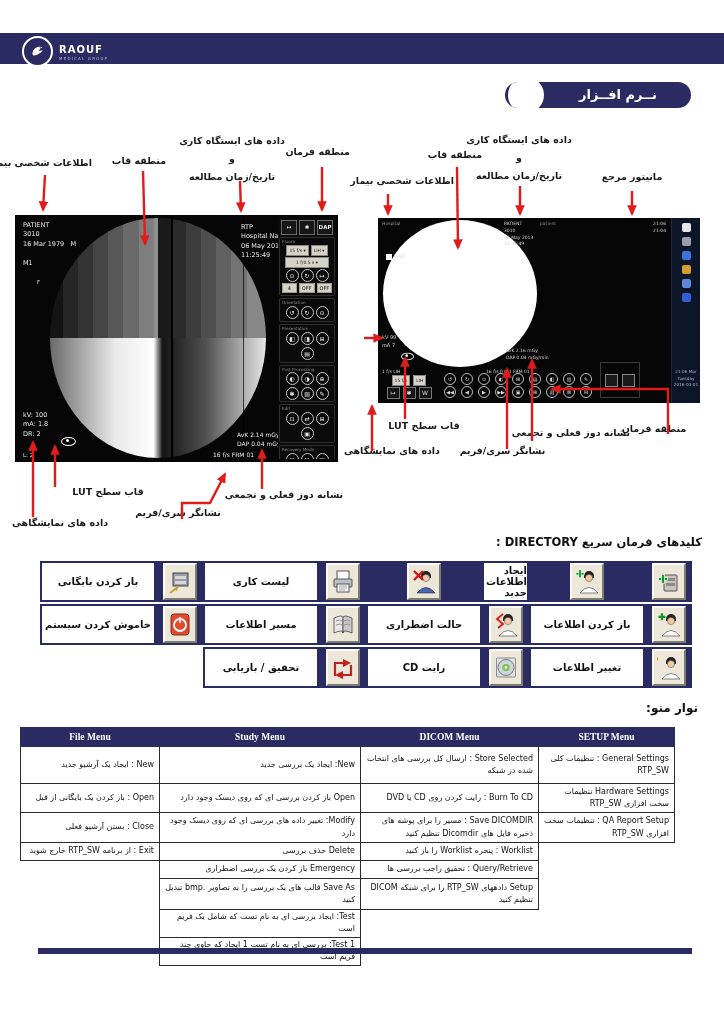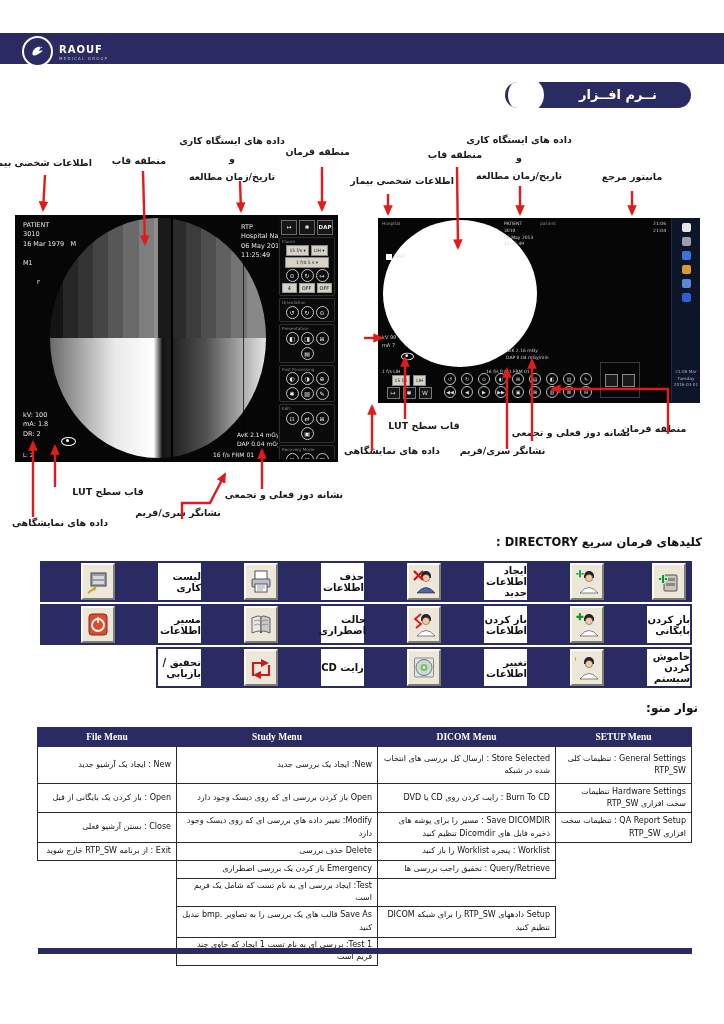--- a/index.html
+++ b/index.html
@@ -81,21 +81,21 @@
   .dir-grid{position:absolute;left:40px;top:561px;width:652px;display:grid;direction:rtl;
       grid-template-columns:47px 116px 47px 116px 47px 116px 47px 116px;grid-auto-rows:41px;row-gap:2px;}
   .dir-grid>div{box-sizing:border-box;border:2px solid #2b2b63;}
   .dlab{background:#fff;display:flex;align-items:center;justify-content:center;font-size:10px;font-weight:bold;
       color:#111;direction:rtl;}
   .dico{background:#2b2b63;display:flex;align-items:center;justify-content:center;}
   .dbtn{width:30px;height:33px;background:#ece7d9;border:2px solid;border-color:#fbfaf4 #7d7d6d #7d7d6d #fbfaf4;
       display:flex;align-items:center;justify-content:center;}
   
   .menu-heading{position:absolute;right:26px;top:701px;font-size:12px;font-weight:bold;color:#111;direction:rtl;}
-  .menu-table{position:absolute;left:37px;top:727px;width:654px;border-collapse:collapse;table-layout:fixed;}
+  .menu-table{position:absolute;left:20px;top:727px;width:654px;border-collapse:collapse;table-layout:fixed;}
   .menu-table th{background:#2b2b63;color:#fff;font-family:"Liberation Serif","DejaVu Serif",serif;
       font-size:9.5px;font-weight:bold;height:16px;border:1px solid #2b2b63;}
   .menu-table td{border:1.2px solid #2a2a2a;font-size:8px;color:#111;direction:rtl;text-align:right;
       padding:1px 5px;line-height:1.55;vertical-align:middle;}
   .menu-table td.blank{border:none;}
   .footer-line{position:absolute;left:38px;top:948px;width:654px;height:6px;background:#2b2b63;}
 </style>
 </head>
 <body>
 
@@ -398,21 +398,20 @@
     <div class="dico">
         <div class="dbtn">
       <svg width="24" height="26" viewBox="0 0 24 26">
             <path d="M9,7 a5,5 0 0 1 10,0 l0,2 h-10 z" fill="#222"></path>
             <circle cx="14" cy="9" r="3.6" fill="#f3c9a2" stroke="#444" stroke-width=".5"></circle>
             <path d="M5,24 q9,-11 18,0 z" fill="#4a66b0" stroke="#223" stroke-width=".6"></path>
             <path d="M2,2 L11,11 M11,2 L2,11" stroke="#d01515" stroke-width="2.4"></path>
           </svg>
     </div>
       </div>
-    <div class="dlab">حذف اطلاعات</div>
     <div class="dico">
         <div class="dbtn">
       <svg width="24" height="26" viewBox="0 0 24 26">
             <rect x="6" y="2" width="12" height="9" fill="#fff" stroke="#555"></rect>
             <rect x="3" y="10" width="18" height="8" rx="1" fill="#b9c0c6" stroke="#555"></rect>
             <rect x="6" y="15" width="12" height="8" fill="#fff" stroke="#555"></rect>
             <path d="M8,17 h8 M8,19 h8 M8,21 h6" stroke="#888" stroke-width=".8"></path>
           </svg>
     </div>
       </div>
@@ -549,32 +548,32 @@
         <td>Delete حذف بررسی</td>
         <td>Worklist : پنجره Worklist را باز کنید</td>
         <td class="blank"></td>
       </tr>
       <tr style="height:18px">
         <td class="blank"></td>
         <td>Emergency باز کردن یک بررسی اضطراری</td>
         <td>Query/Retrieve : تحقیق راجب بررسی ها</td>
         <td class="blank"></td>
       </tr>
-      <tr style="height:16px">
-        <td class="blank"></td>
-        <td>Test: ایجاد بررسی ای به نام تست که شامل یک فریم است</td>
-        <td class="blank"></td>
-          <td class="blank"></td>
-      </tr>
       <tr style="height:31px">
         <td class="blank"></td>
         <td>Save As قالب های یک بررسی را به تصاویر .bmp تبدیل کنید</td>
         <td>Setup دادههای RTP_SW را برای شبکه DICOM تنظیم کنید</td>
         <td class="blank"></td>
       </tr>
+      <tr style="height:16px">
+        <td class="blank"></td>
+        <td>Test: ایجاد بررسی ای به نام تست که شامل یک فریم است</td>
+        <td class="blank"></td>
+          <td class="blank"></td>
+      </tr>
       <tr style="height:17px">
         <td class="blank"></td>
         <td>Test 1: بررسی ای به نام تست 1 ایجاد که حاوی چند فریم است</td>
         <td class="blank"></td>
           <td class="blank"></td>
       </tr>
     </tbody>
   </table>
 
   <div class="footer-line"></div>

